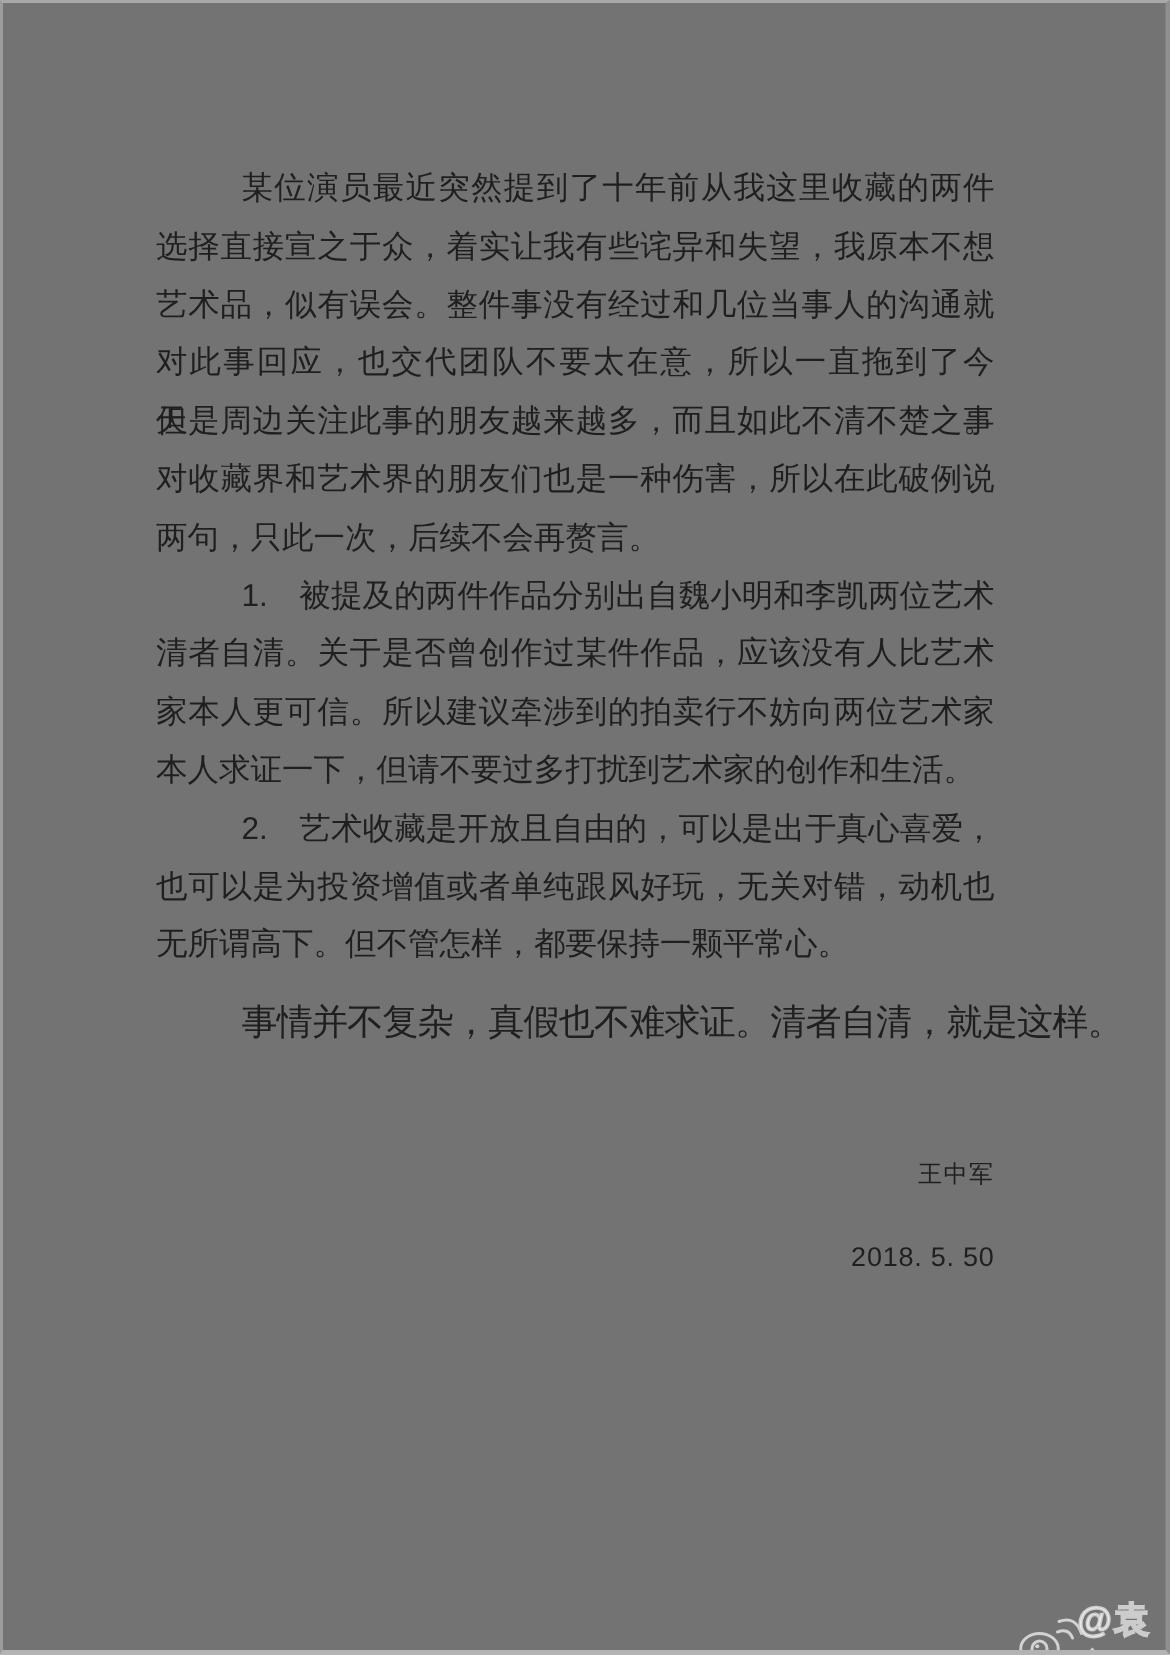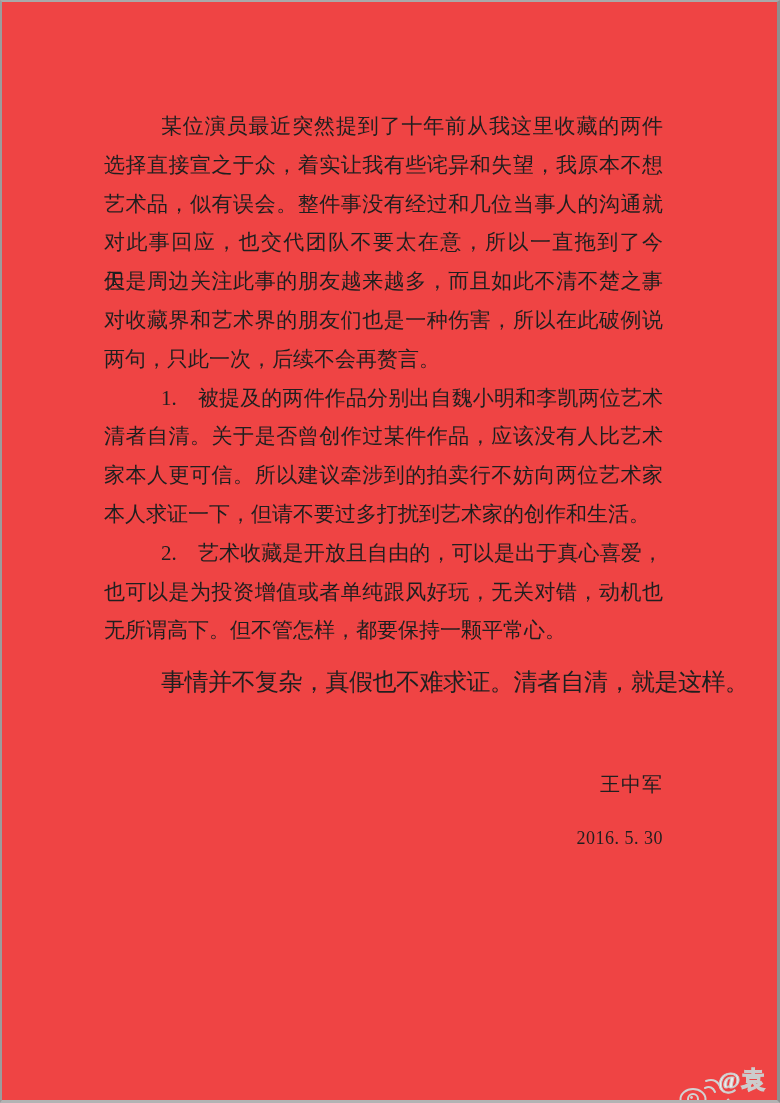--- a/index.html
+++ b/index.html
@@ -1,27 +1,27 @@
 <!DOCTYPE html>
 <html><head>
 <meta charset="utf-8">
 <style>
   html,body{margin:0;padding:0;background:#e8e8e8;}
   .page{
     position:relative;
     width:780px;height:1103px;
     margin:0;
-    background:#ef4444;
+    background:#737373;
     box-sizing:border-box;
     border-top:2px solid #a9a9a9;
     border-left:2px solid #9c9c9c;
     border-right:3px solid #8f8f8f;
     border-bottom:3px solid #b3b3b3;
     overflow:hidden;
-    font-family:Liberation Serif, serif;
+    font-family:Liberation Sans, sans-serif;
   }
   .doc{
     position:absolute;
     left:102px;top:105px;
     width:559px;
     color:#1f1f1f;
   }
   .para{}
   .para:first-child{margin-top:0;}
   .para.tight{margin-top:13px;}
@@ -33,21 +33,21 @@
   }
   .line.j{
     white-space:normal;
     text-align:justify;
     text-align-last:justify;
     word-break:break-all;
   }
   .line.ind{text-indent:57px;}
   .para.compact .line{font-size:24px;letter-spacing:-0.5px;}
   .sig-block{margin-top:63px;text-align:right;}
-  .sig-line{height:38.8px;line-height:38.8px;font-size:20px;letter-spacing:1px;}
+  .sig-line{height:38.8px;line-height:38.8px;font-size:16px;letter-spacing:1px;}
   .date-line{margin-top:15px;height:38.8px;line-height:38.8px;font-size:18px;letter-spacing:0.5px;}
   .watermark{
     position:absolute;
     left:676px;top:1062px;
     display:flex;align-items:center;
     color:#dcdcdc;
   }
   .wm-text{
     font-size:24px;
     font-weight:bold;
@@ -85,21 +85,21 @@
           <div class="line j">也可以是为投资增值或者单纯跟风好玩，无关对错，动机也</div>
           <div class="line">无所谓高下。但不管怎样，都要保持一颗平常心。</div>
         </div>
         <div class="para tight compact">
           <div class="line ind">事情并不复杂，真假也不难求证。清者自清，就是这样。</div>
         </div>
       </div>
 
     <div class="sig-block">
       <div class="sig-line">王中军</div>
-      <div class="date-line">2016. 5. 30</div>
+      <div class="date-line">2018. 5. 50</div>
     </div>
   </div>
 
   <div class="watermark">
     <span class="wm-icon">
       <svg width="46" height="36" viewBox="0 0 46 36" fill="none" xmlns="http://www.w3.org/2000/svg">
         <ellipse cx="15" cy="23" rx="12.5" ry="10" stroke="#d2d2d2" stroke-width="2"></ellipse>
         <circle cx="15" cy="23" r="5" stroke="#d2d2d2" stroke-width="2"></circle>
         <circle cx="13.5" cy="21.5" r="1.4" fill="#d2d2d2"></circle>
         <path d="M27 12 q 7 -3 10 4" stroke="#d2d2d2" stroke-width="2" stroke-linecap="round"></path>

